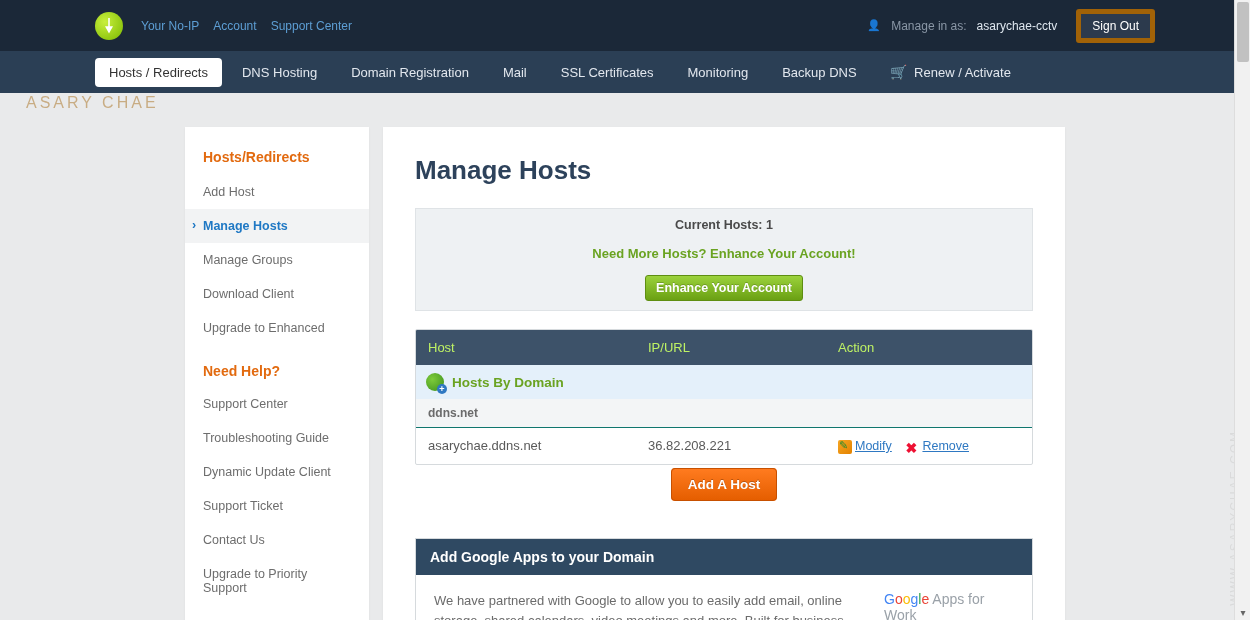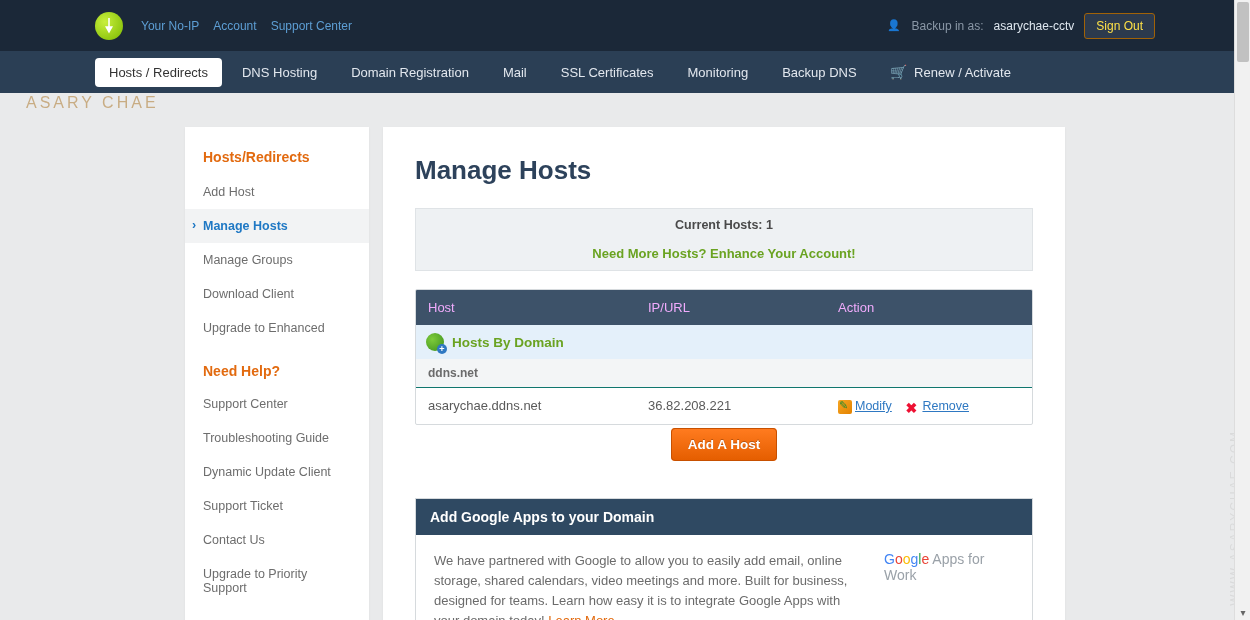--- a/index.html
+++ b/index.html
@@ -10,21 +10,21 @@
 .topbar { background: #1b2838; height: 51px; display: flex; align-items: center; padding: 0 8px; }
 .topbar-inner { width: 1060px; margin: 0 auto; display: flex; align-items: center; height: 100%; }
 .logo { width: 28px; height: 28px; border-radius: 50%; background: radial-gradient(circle at 35% 35%, #c8ef3c, #7ab800); margin-right: 18px; position: relative; }
 .logo::after { content:""; position:absolute; left:10px; top:6px; width:8px; height:16px; background:#fff; clip-path: polygon(40% 0,60% 0,60% 55%,100% 55%,50% 100%,0 55%,40% 55%);}
 .toplinks { display: flex; gap: 14px; }
 .toplinks a { color: #5d9ed4; font-size: 12px; text-decoration: none; cursor: pointer; }
 .topright { margin-left: auto; display: flex; align-items: center; gap: 10px; color: #bfc9d4; font-size: 12px; }
 .topright .user-icon { font-size: 11px; color: #8a97a6; }
 .topright .signed { color: #8a97a6; }
 .topright .username { color: #dfe7ef; }
-.signout { background: #2c3a4d; color: #fde047; padding: 5px 11px; border-radius: 3px; font-size: 12px; border: 1px solid #a16207; cursor: pointer; }
+.signout { background: #2c3a4d; color: #ffffff; padding: 5px 11px; border-radius: 3px; font-size: 12px; border: 5px solid #a16207; cursor: pointer; margin-left: 9px; }
 .navbar { background: #2b3f55; height: 42px; }
 .navbar-inner { width: 1060px; margin: 0 auto; display: flex; align-items: center; height: 100%; gap: 6px; }
 .navtab { color: #e2e7ee; font-size: 13px; padding: 7px 14px; border-radius: 4px; cursor: pointer; display: flex; align-items: center; gap: 6px; }
 .navtab.active { background: #fff; color: #333; }
 .cart-icon { font-size: 14px; }
 .watermark-left { position: absolute; left: 26px; top: 94px; color: #a16207; opacity: .45; font-size: 16px; letter-spacing: 3px; font-weight: 500; pointer-events: none; }
 .watermark-right { position: absolute; right: 22px; top: 430px; transform: rotate(-90deg); transform-origin: right top; color: #bdbdbd; opacity: .35; font-size: 12px; letter-spacing: 2px; pointer-events: none; }
 .page { width: 880px; margin: 34px auto 0; display: flex; gap: 0; }
 .sidebar { width: 184px; background: #fff; padding: 22px 0 30px; box-shadow: 0 1px 2px rgba(0,0,0,.06); }
 .sidebar h3 { color: #e26a0f; font-size: 14px; font-weight: bold; padding: 0 18px 10px; }
@@ -32,21 +32,21 @@
 .side-item.active { background: #f2f3f4; color: #1f78c4; font-weight: 600; }
 .side-item.active::before { content:"›"; position:absolute; left:7px; top:9px; color:#1f78c4; font-weight:bold;}
 .sidebar .help-head { color: #e26a0f; font-size: 14px; font-weight: bold; padding: 18px 18px 8px; }
 .main { flex: 1; background: #fff; padding: 28px 32px 40px; box-shadow: 0 1px 2px rgba(0,0,0,.06); margin-left: 14px; }
 .main h1 { color: #2d425b; font-size: 26px; font-weight: bold; margin-bottom: 22px; }
 .notice { background: #eef1f3; border: 1px solid #dfe3e6; padding: 9px 12px; display: flex; align-items: center; gap: 14px; margin-bottom: 18px; flex-direction: column; }
 .notice .cur { color: #4a4a4a; font-size: 12.5px; font-weight: bold; }
 .notice .need { color: #6aa321; font-size: 13px; font-weight: bold; flex: 1; text-align: center; }
 .btn-green { background: linear-gradient(#9bd23b,#6aa013); color: #fff; border: 1px solid #5e8e11; padding: 5px 10px; border-radius: 3px; font-size: 12.5px; font-weight: bold; cursor: pointer; text-shadow: 0 -1px rgba(0,0,0,.2); }
 .table { border: 1px solid #d6dadd; border-radius: 2px; overflow: hidden; }
-.thead { background: #3d5269; color: #f0abfc; display: flex; font-size: 13px; }
+.thead { background: #3d5269; color: #bef264; display: flex; font-size: 13px; }
 .thead > div { padding: 10px 12px; }
 .col-host { width: 220px; }
 .col-ip { width: 190px; }
 .col-action { flex: 1; }
 .row-domainhead { background: #e4f0fa; padding: 8px 10px; color: #6aa321; font-weight: bold; font-size: 13.5px; display: flex; align-items: center; gap: 8px; }
 .globe { width: 18px; height: 18px; border-radius: 50%; background: radial-gradient(circle at 35% 35%, #7ecb3a, #3a8f1e); position: relative; display: inline-block; }
 .globe::after{content:"+"; position:absolute; right:-3px; bottom:-3px; background:#2e78c2; color:#fff; font-size:9px; width:10px; height:10px; border-radius:50%; line-height:10px; text-align:center;}
 .row-sub { background: #f3f5f6; padding: 7px 12px; color: #6b6b6b; font-size: 12px; font-weight: bold; }
 .row-data { display: flex; border-top: 1px solid #0f766e; font-size: 13px; color: #5a5a5a; }
 .row-data > div { padding: 10px 12px; }
@@ -72,21 +72,21 @@
 <div class="topbar">
   <div class="topbar-inner">
     <span class="logo"></span>
     <div class="toplinks">
       <a>Your No-IP</a>
       <a>Account</a>
       <a>Support Center</a>
     </div>
     <div class="topright">
       <span class="user-icon">👤</span>
-      <span class="signed">Backup in as:</span>
+      <span class="signed">Manage in as:</span>
       <span class="username">asarychae-cctv</span>
       <span class="signout">Sign Out</span>
     </div>
   </div>
 </div>
 
 <div class="navbar">
   <div class="navbar-inner">
     <span class="navtab active">Hosts / Redirects</span>
     <span class="navtab">DNS Hosting</span>
@@ -123,20 +123,21 @@
   </div>
 
   <div class="main">
     <h1>Manage Hosts</h1>
 
     <div class="notice">
       <span class="cur">
         <span>Current Hosts:</span> <span>1</span>
       </span>
       <span class="need">Need More Hosts? Enhance Your Account!</span>
+      <span class="btn-green">Enhance Your Account</span>
     </div>
 
     <div class="table">
       <div class="thead">
         <div class="col-host">Host</div>
         <div class="col-ip">IP/URL</div>
         <div class="col-action">Action</div>
       </div>
       <div class="row-domainhead">
         <span class="globe"></span>

